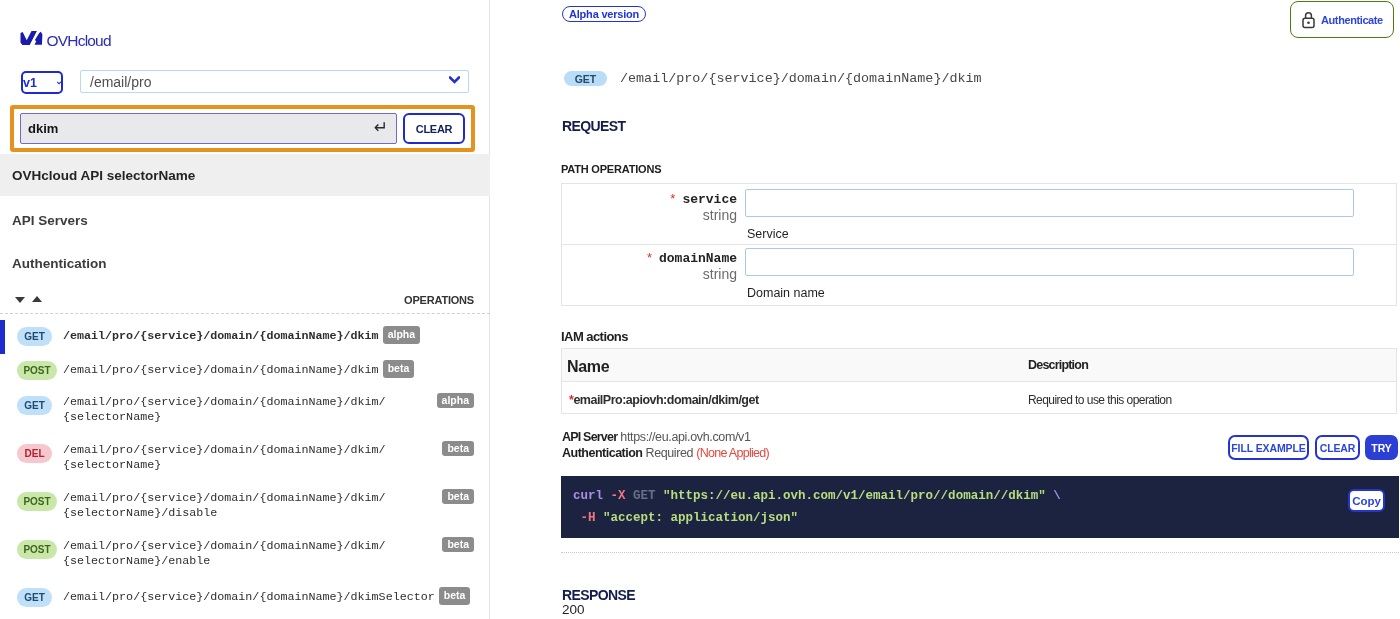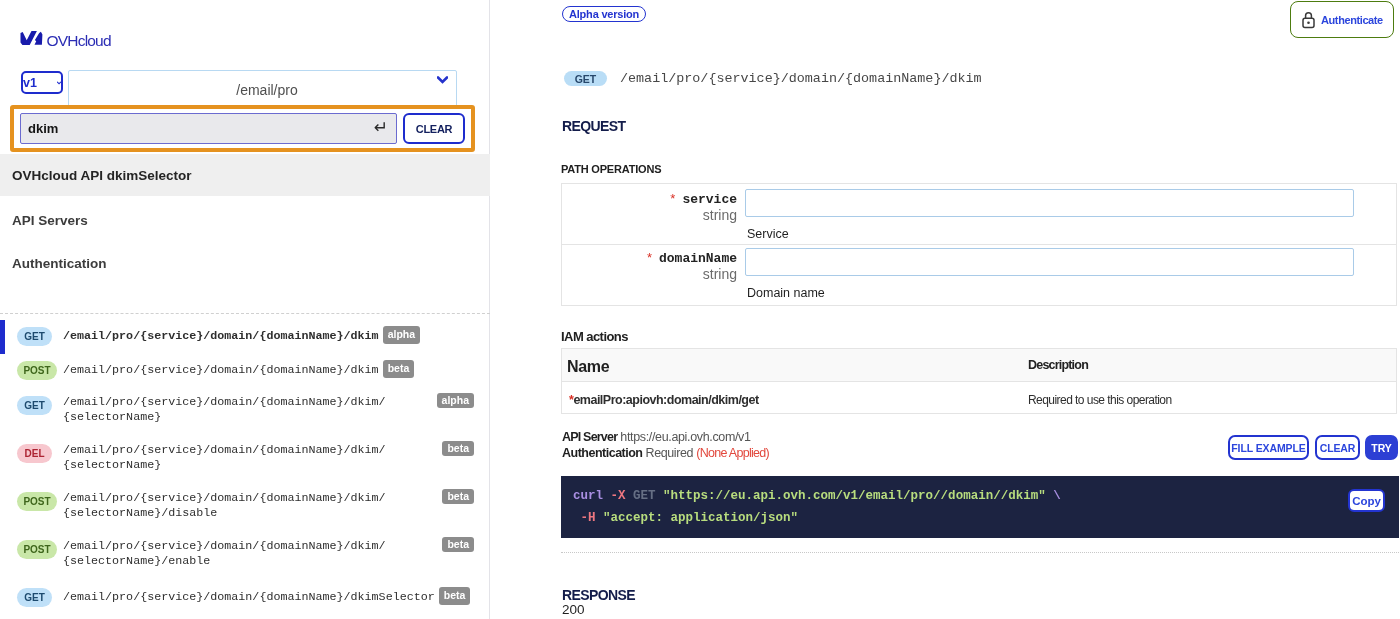--- a/index.html
+++ b/index.html
@@ -8,21 +8,21 @@
 #page { position:relative; width:1400px; height:619px; }
 
 
 #sidebar { position:absolute; left:0; top:0; width:490px; height:619px; background:#fff; border-right:1px solid #e3e3e8; }
 
 #logo { position:absolute; left:20px; top:30px; }
 
 #vrow { position:absolute; left:0; top:69px; width:490px; }
 #v1box { position:absolute; left:21px; top:2px; width:42px; height:23px; border:2px solid #1e2ccd; border-radius:5px; background:#fff; display:flex; align-items:center; justify-content:center; gap:20px; }
 #v1box span { color:#1e2ccd; font-weight:bold; font-size:12.5px; }
-#pathsel { position:absolute; left:68px; top:1px; width:389px; height:39px; border:1px solid #b8d9f2; border-radius:2px; background:#fff; display:flex; align-items:center;justify-content:center; }
+#pathsel { position:absolute; left:80px; top:1px; width:389px; height:23px; border:1px solid #b8d9f2; border-radius:2px; background:#fff; display:flex; align-items:center; }
 #pathsel .lbl { margin-left:9px; font-size:14px; color:#4f4f4f; }
 #pathsel .chev { position:absolute; right:8px; top:5px; }
 
 #searchwrap { position:absolute; left:10px; top:105px; width:465px; height:47px; border:4px solid #e5921f; border-radius:3px; background:#fff; }
 #searchinput { position:absolute; left:6px; top:4px; width:377px; height:31px; background:#e9e9ec; border:1px solid #6b6bd0; border-radius:2px; }
 #searchinput .txt { position:absolute; left:7px; top:7px; font-size:13px; font-weight:bold; color:#141414; }
 #searchinput .ret { position:absolute; right:8px; top:3px; font-size:17px; color:#2b2b2b; }
 #clearbtn { position:absolute; right:6px; top:4px; width:62px; height:31px; border:2px solid #1e2ccd; border-radius:6px; background:#fff; color:#13205e; font-weight:bold; font-size:11px; letter-spacing:-0.3px; display:flex; align-items:center; justify-content:center; }
 
 #specband { position:absolute; left:0; top:154px; width:490px; height:42px; background:#efefef; display:flex; align-items:center; }
@@ -125,24 +125,29 @@
       </div>
     </div>
     <div id="searchwrap">
       <div id="searchinput">
           <span class="txt">dkim</span>
           <span class="ret">↵</span>
         </div>
       <div id="clearbtn">CLEAR</div>
     </div>
     <div id="specband">
-        <span>OVHcloud API dkimSelector</span>
+        <span>OVHcloud API selectorName</span>
       </div>
     <div class="sideitem" style="top:213px;">API Servers</div>
     <div class="sideitem" style="top:256px;">Authentication</div>
+    <div id="opshdr">
+      <div class="tri-dn" style="left:15px; top:9px;"></div>
+      <div class="tri-up" style="left:32px; top:8px;"></div>
+      <div id="opslabel">OPERATIONS</div>
+    </div>
     <div id="opsdiv"></div>
 
     <div class="oprow" style="top:320px; height:34px;">
       <div class="bar"></div>
       <div class="pill get" style="top:7px;">GET</div>
       <div class="oppath" style="top:6px; font-weight:bold;">/email/pro/{service}/domain/{domainName}/dkim <span class="badge">alpha</span></div>
     </div>
     <div class="oprow" style="top:354px; height:34px;">
       <div class="pill post" style="top:7px;">POST</div>
       <div class="oppath" style="top:6px;">/email/pro/{service}/domain/{domainName}/dkim <span class="badge">beta</span></div>

